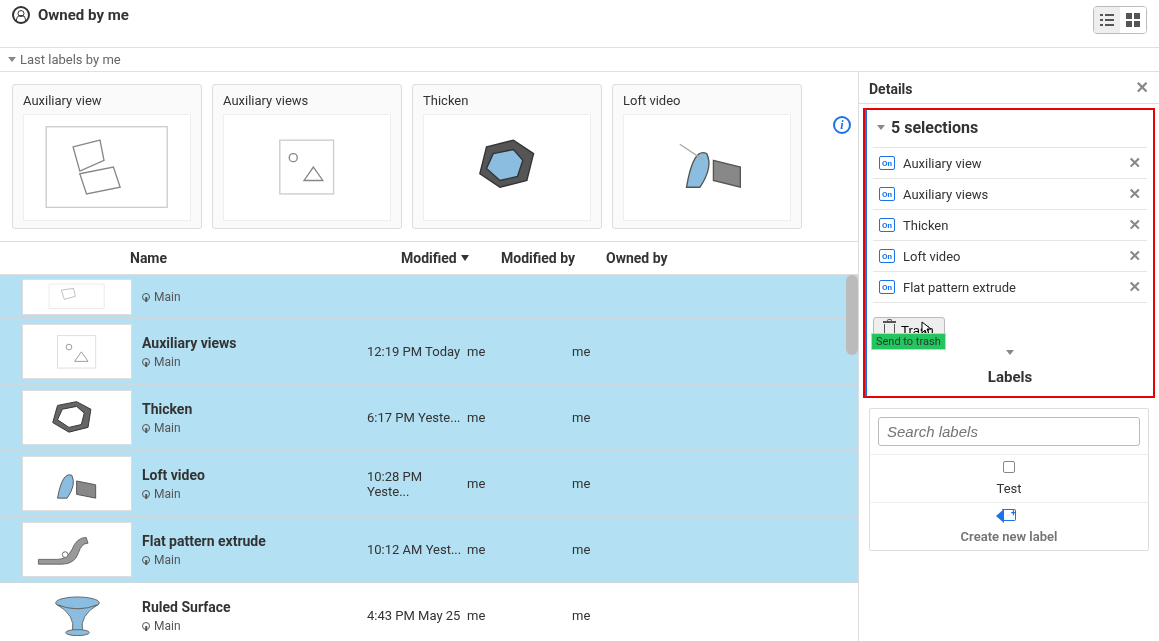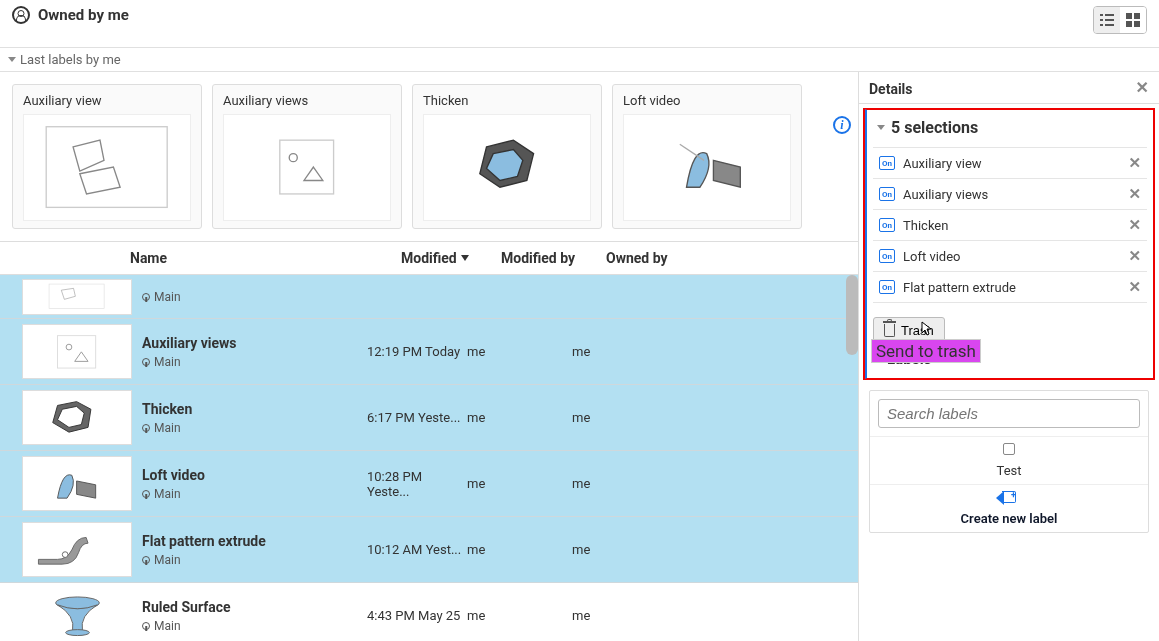--- a/index.html
+++ b/index.html
@@ -76,28 +76,28 @@
   .sel-list { margin-top:8px; }
   .sel-item { display:flex; align-items:center; justify-content:space-between; padding:6px 6px; border-top:1px solid #e5e5e5; font-size:13px;}
   .sel-item:last-child {border-bottom:1px solid #e5e5e5;}
   .sel-left { display:flex; align-items:center; gap:8px;}
   .doc-icon { width:16px; height:14px; border:1.5px solid #1a73e8; border-radius:2px; position:relative; font-size:8px; color:#1a73e8; font-weight:700; display:flex;align-items:center;justify-content:center;}
   .remove-x { color:#888; font-size:15px; cursor:pointer; font-weight:700;}
   .trash-btn { margin-top:14px; display:inline-flex; align-items:center; gap:6px; padding:5px 10px; border:1px solid #bbb; background:#eee; border-radius:3px; font-size:13px; cursor:pointer;}
   .trash-icon{width:11px;height:13px;border:1.5px solid #555;border-top:none;border-radius:0 0 2px 2px;position:relative;}
   .trash-icon::before{content:"";position:absolute;top:-3px;left:-2px;right:-2px;height:2px;background:#555;}
   .trash-icon::after{content:"";position:absolute;top:-5px;left:2px;right:2px;height:2px;border:1.5px solid #555;border-bottom:none;border-radius:2px 2px 0 0;}
-  .tooltip { position:absolute; font-size:17px; background:#d946ef; border:1px solid #ccc; padding:1px 4px; white-space:nowrap;margin-top:6px;}
+  .tooltip { position:absolute; font-size:11px; background:#22c55e; border:1px solid #ccc; padding:1px 4px; white-space:nowrap;}
   .cursor-ptr { position:absolute; width:12px;height:16px; }
-  .labels-hdr { font-weight:700; font-size:15px; display:flex; gap:2px; align-items:center; margin-top:4px; padding:2px 4px;}
+  .labels-hdr { font-weight:700; font-size:15px; display:flex; gap:13px; align-items:center; margin-top:4px; padding:2px 4px;flex-direction:column;}
   .labels-box { border:1px solid #ddd; margin:6px 10px 0 10px; border-radius:2px;}
   .search-input { width: calc(100% - 16px); margin:8px; padding:5px 8px; border:1px solid #bbb; border-radius:3px; font-style:italic; color:#888; font-size:15px;}
   .label-row { display:flex; align-items:center; gap:8px; padding:6px 10px; border-top:1px solid #eee; font-size:13px;flex-direction:column;}
   .checkbox { width:12px;height:12px;border:1.5px solid #888;border-radius:2px;}
-  .create-lbl { color:#0f172a; font-weight:600;}
+  .create-lbl { color:#737373; font-weight:600;}
   .tag-icon { width:14px;height:12px;border:1.5px solid #1a73e8;border-left:none;position:relative;border-radius:0 2px 2px 0;}
   .tag-icon::before{content:"";position:absolute;left:-6px;top:-1.5px;width:0;height:0;border-top:7.5px solid transparent;border-bottom:7.5px solid transparent;border-right:8px solid #1a73e8;}
   .tag-icon::after{content:"+";position:absolute;right:-1px;top:-2px;font-size:9px;color:#1a73e8;font-weight:700;}
 
   
   svg.thumb { width:90%; height:90%; }
 </style>
 </head>
 <body>
 

